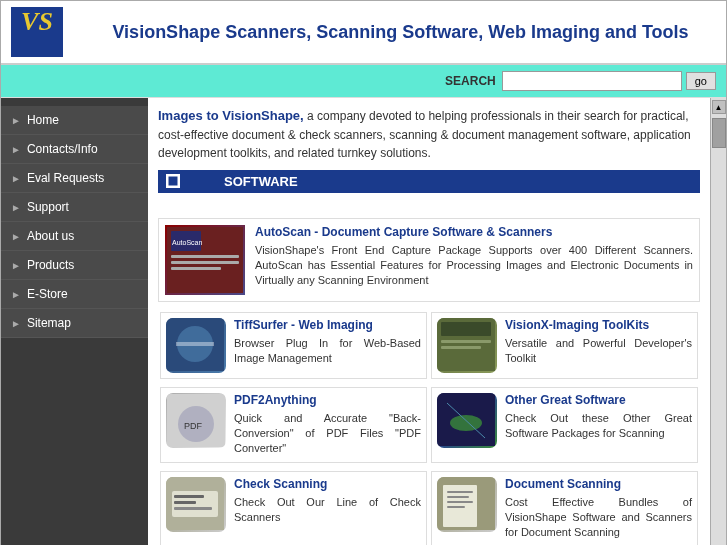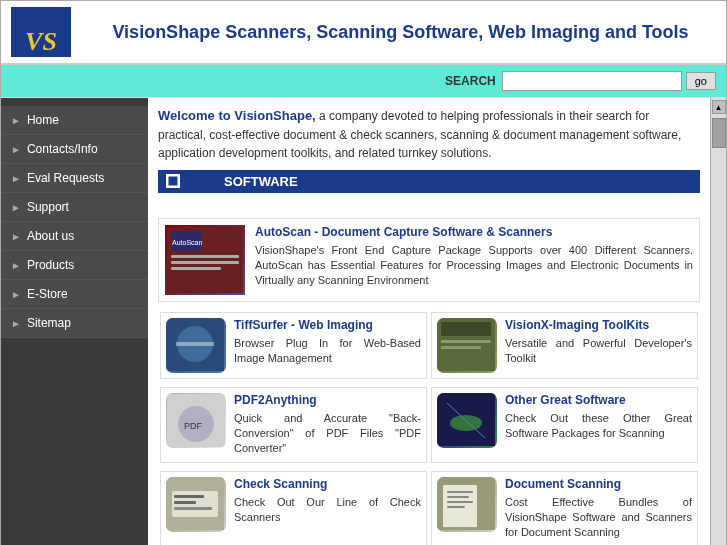--- a/index.html
+++ b/index.html
@@ -1,21 +1,21 @@
 <!DOCTYPE html>
 <html><head>
   <meta charset="utf-8">
   <style>
     * { margin: 0; padding: 0; box-sizing: border-box; }
     body { font-family: Arial, sans-serif; font-size: 12px; background: #fff; width: 727px; overflow-x: hidden; }
 
     
     #header { display: flex; align-items: center; border-bottom: 2px solid #ccc; padding: 6px 10px; background: #fff; }
     #logo-area { width: 90px; display: flex; align-items: center; }
-    #logo-box { width: 60px; height: 50px; background: #1a3a8c; display: flex; align-items: flex-end; justify-content: center; position: relative; }
+    #logo-box { width: 52px; height: 50px; background: #1a3a8c; display: flex; align-items: flex-start; justify-content: center; position: relative; }
     #logo-text { color: #fff; font-size: 22px; font-weight: bold; font-style: italic; }
     #header-title { flex: 1; text-align: center; color: #1a3a8c; font-size: 18px; font-weight: bold; }
 
     
     #search-bar { display: flex; align-items: center; justify-content: flex-end; padding: 6px 10px; border-bottom: 1px solid #ddd; background: #5eead4; }
     #search-label { font-size: 12px; color: #333; margin-right: 6px; font-weight: bold; }
     #search-input { width: 180px; height: 20px; border: 1px solid #999; padding: 2px 4px; font-size: 11px; }
     #search-button { margin-left: 4px; padding: 2px 8px; background: #e0e0e0; border: 1px solid #999; font-size: 11px; cursor: pointer; }
 
     
@@ -115,21 +115,21 @@
       </div>
       <div class="sidebar-item">
         <span class="sidebar-arrow">►</span>
         <span>Sitemap</span>
       </div>
     </div>
 
     <div id="content" style="flex:1; padding:8px 10px; background:#fff; overflow:hidden;">
 
       <div id="welcome" style="margin-bottom:8px; font-size:12px; line-height:1.5; color:#333;">
-        <span style="color:#1a3a8c; font-weight:bold; font-size:13px;">Welcome to VisionShape,</span><span> a company devoted to helping professionals in their search for practical, cost-effective document &amp; check scanners, scanning &amp; document management software, application development toolkits, and related turnkey solutions.</span>
+        <span style="color:#1a3a8c; font-weight:bold; font-size:13px;">Images to VisionShape,</span><span> a company devoted to helping professionals in their search for practical, cost-effective document &amp; check scanners, scanning &amp; document management software, application development toolkits, and related turnkey solutions.</span>
       </div>
 
       <div class="section-header">
         <div class="section-header-icon">
           <svg width="10" height="10">
               <rect width="10" height="10" fill="#1a3a8c" stroke="#fff" stroke-width="1"></rect>
             </svg>
         </div>
         <span>SOFTWARE</span>
       </div>

